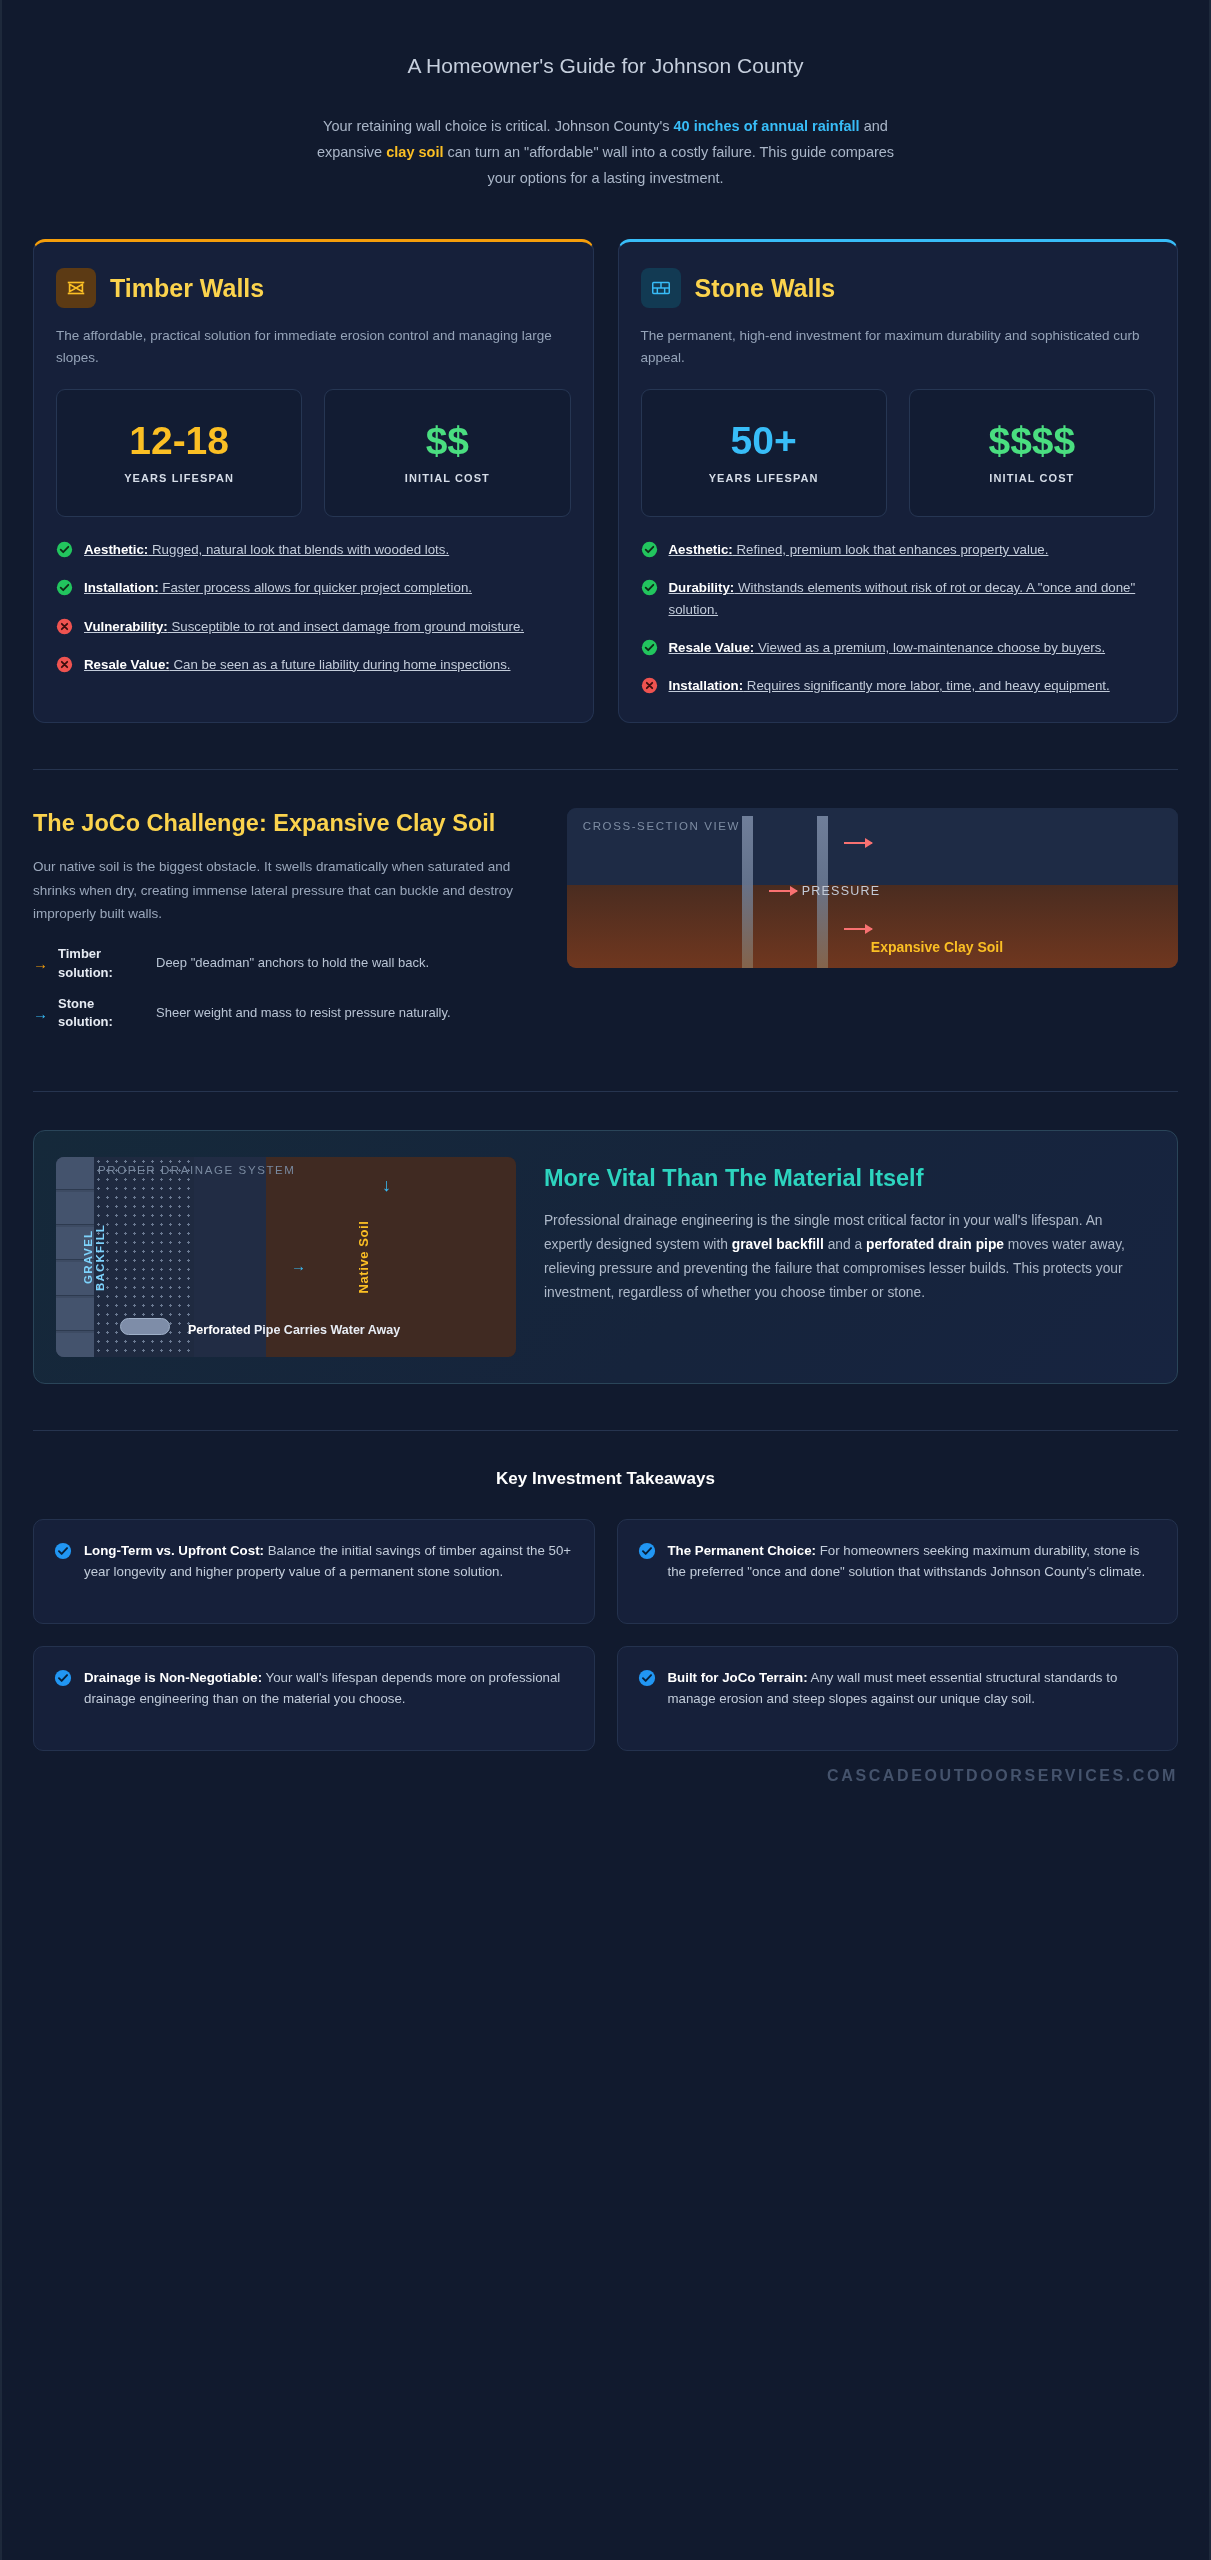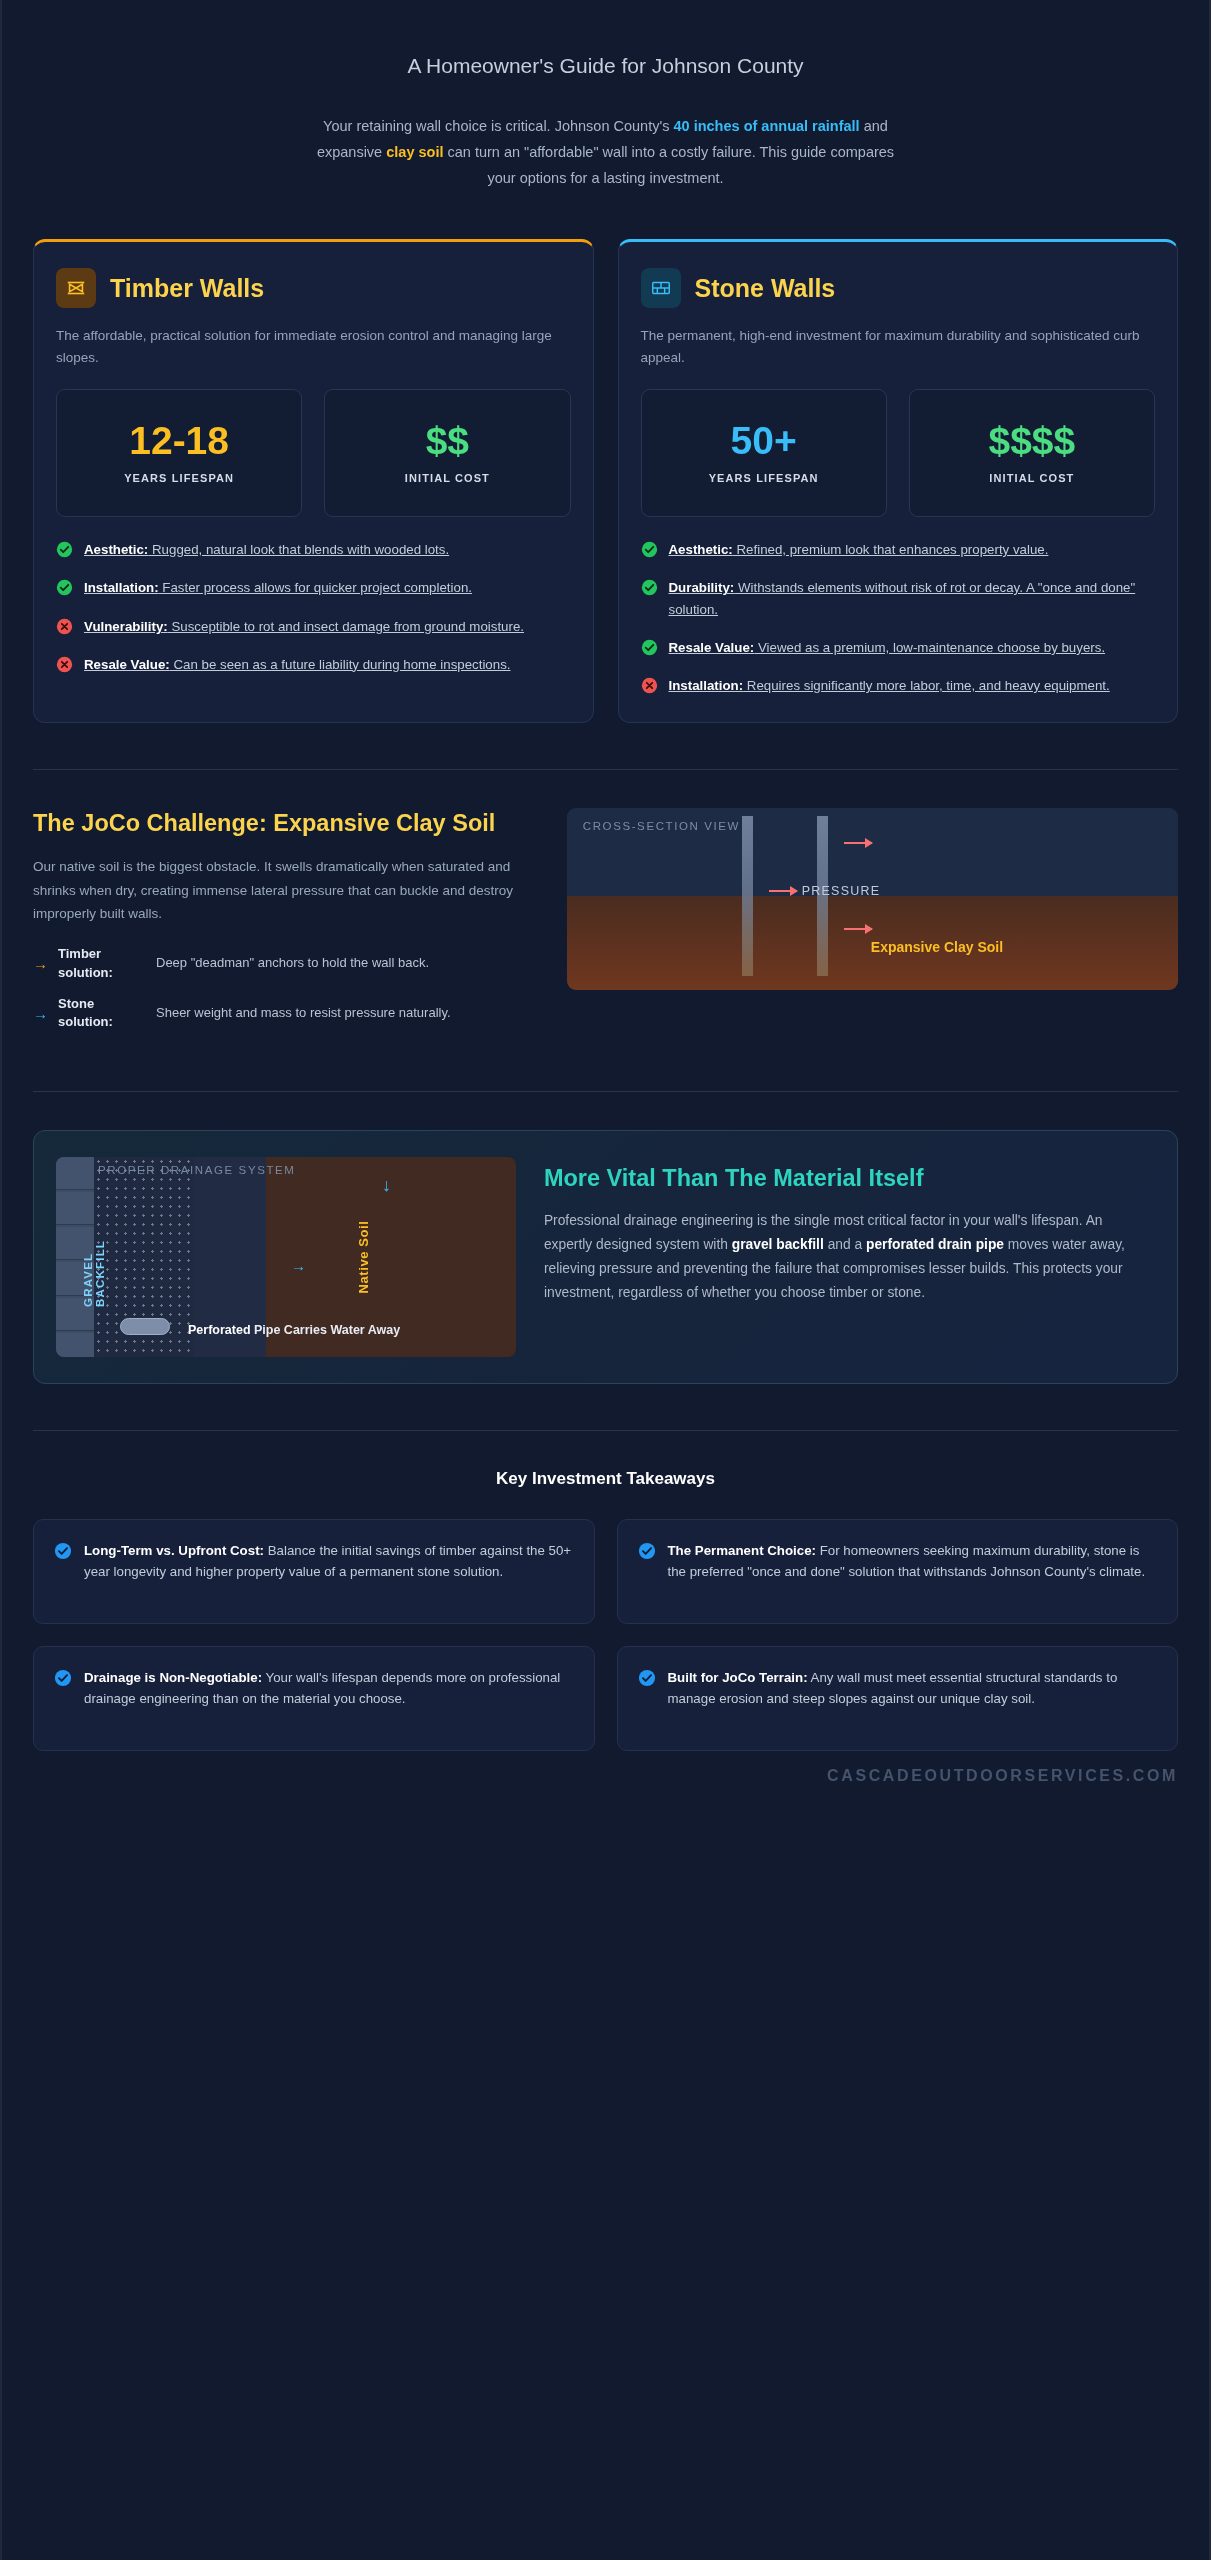--- a/index.html
+++ b/index.html
@@ -142,21 +142,21 @@
   .sol-arrow.blue  { color: #38bdf8; }
   .sol-lbl {
     width: 88px; flex: 0 0 88px;
     font-size: 13px; font-weight: bold; color: #e6ebf3; line-height: 1.42;
   }
   .sol-val { font-size: 13px; color: #b9c4d4; line-height: 1.42; }
 
   .ch-right { flex: 1 1 0; }
   .xsec {
     position: relative;
-    height: 182px;
+    height: 160px;
     border-radius: 9px;
     overflow: hidden;
     background: #1c2740;
   }
   .xsec-sky {
     position: absolute; left: 0; right: 0; top: 0; height: 48%;
     background: #1e2b45;
   }
   .xsec-soil {
     position: absolute; left: 0; right: 0; top: 48%; bottom: 0;
@@ -203,20 +203,21 @@
     display: flex; gap: 28px;
     background: linear-gradient(135deg, #15293a 0%, #16243c 60%, #172440 100%);
     border: 1px solid #2a4559;
     border-radius: 12px;
     padding: 26px 26px 26px 22px;
   }
   .drain-left { width: 42%; }
   .drainfig {
     position: relative; height: 200px; border-radius: 8px; overflow: hidden;
     background: #1a2335;
+    text-align: center;
   }
   .df-blocks {
     position: absolute; left: 0; top: 0; width: 38px; height: 100%;
     background: #3d4b63;
   }
   .df-block {
     height: 16.6%; margin-bottom: 2px; background: #44536d;
     border-bottom: 1px solid #2d3a4f;
   }
   .df-gravel {

